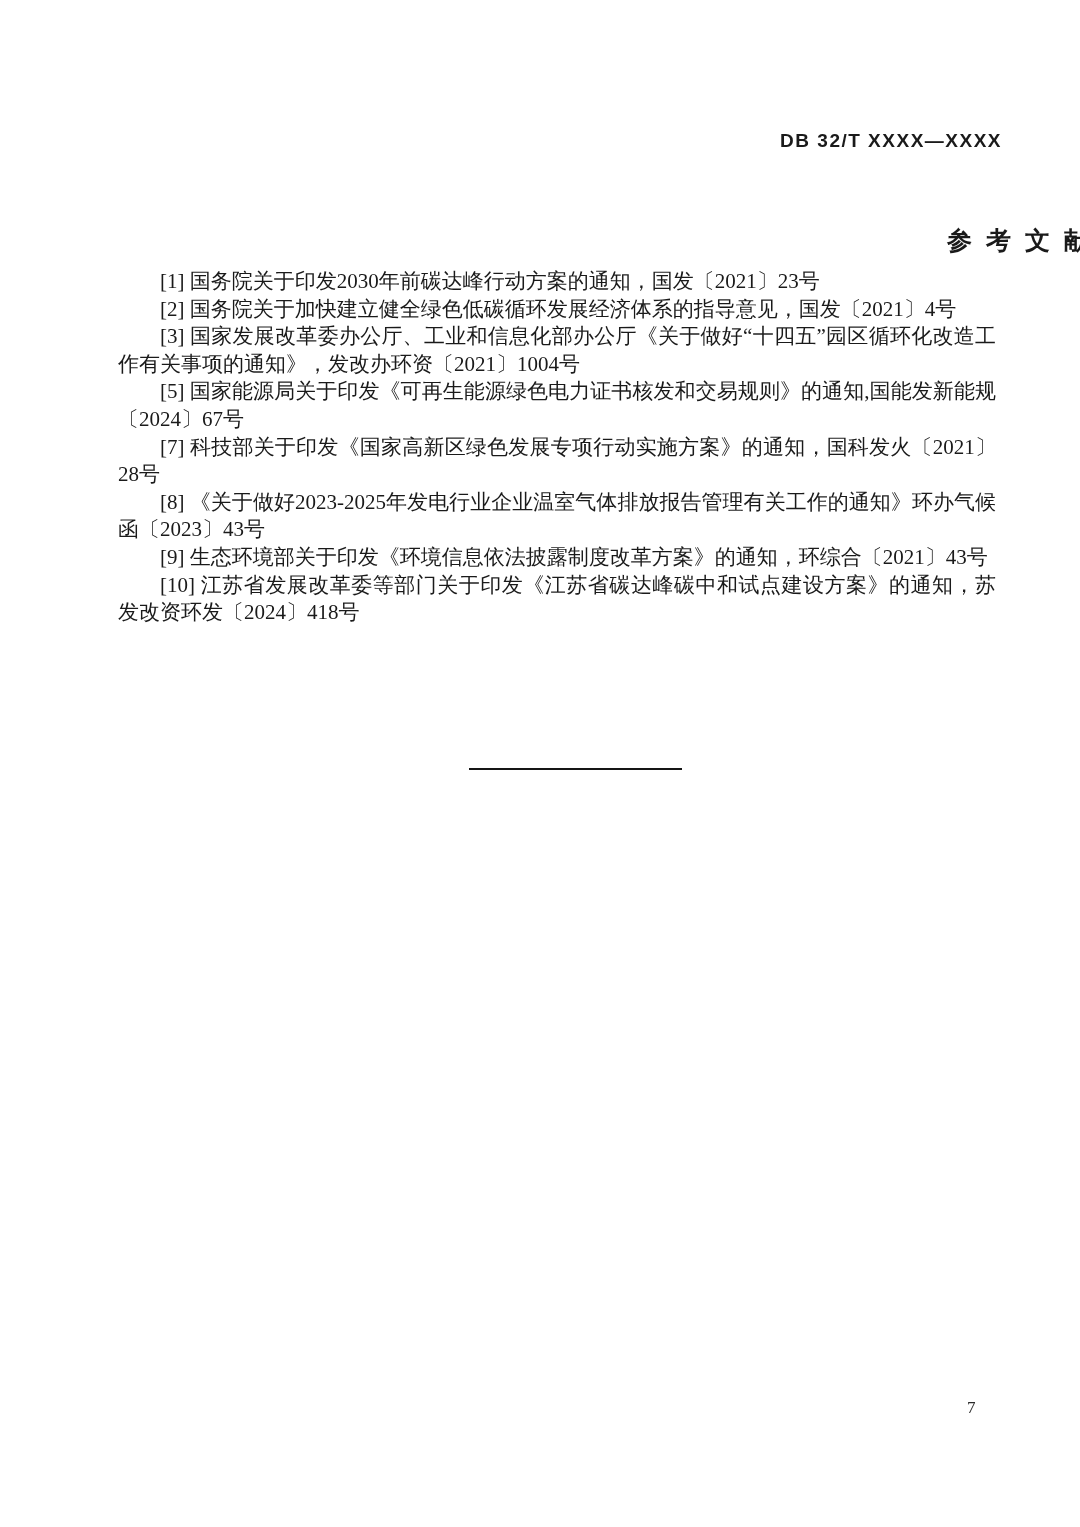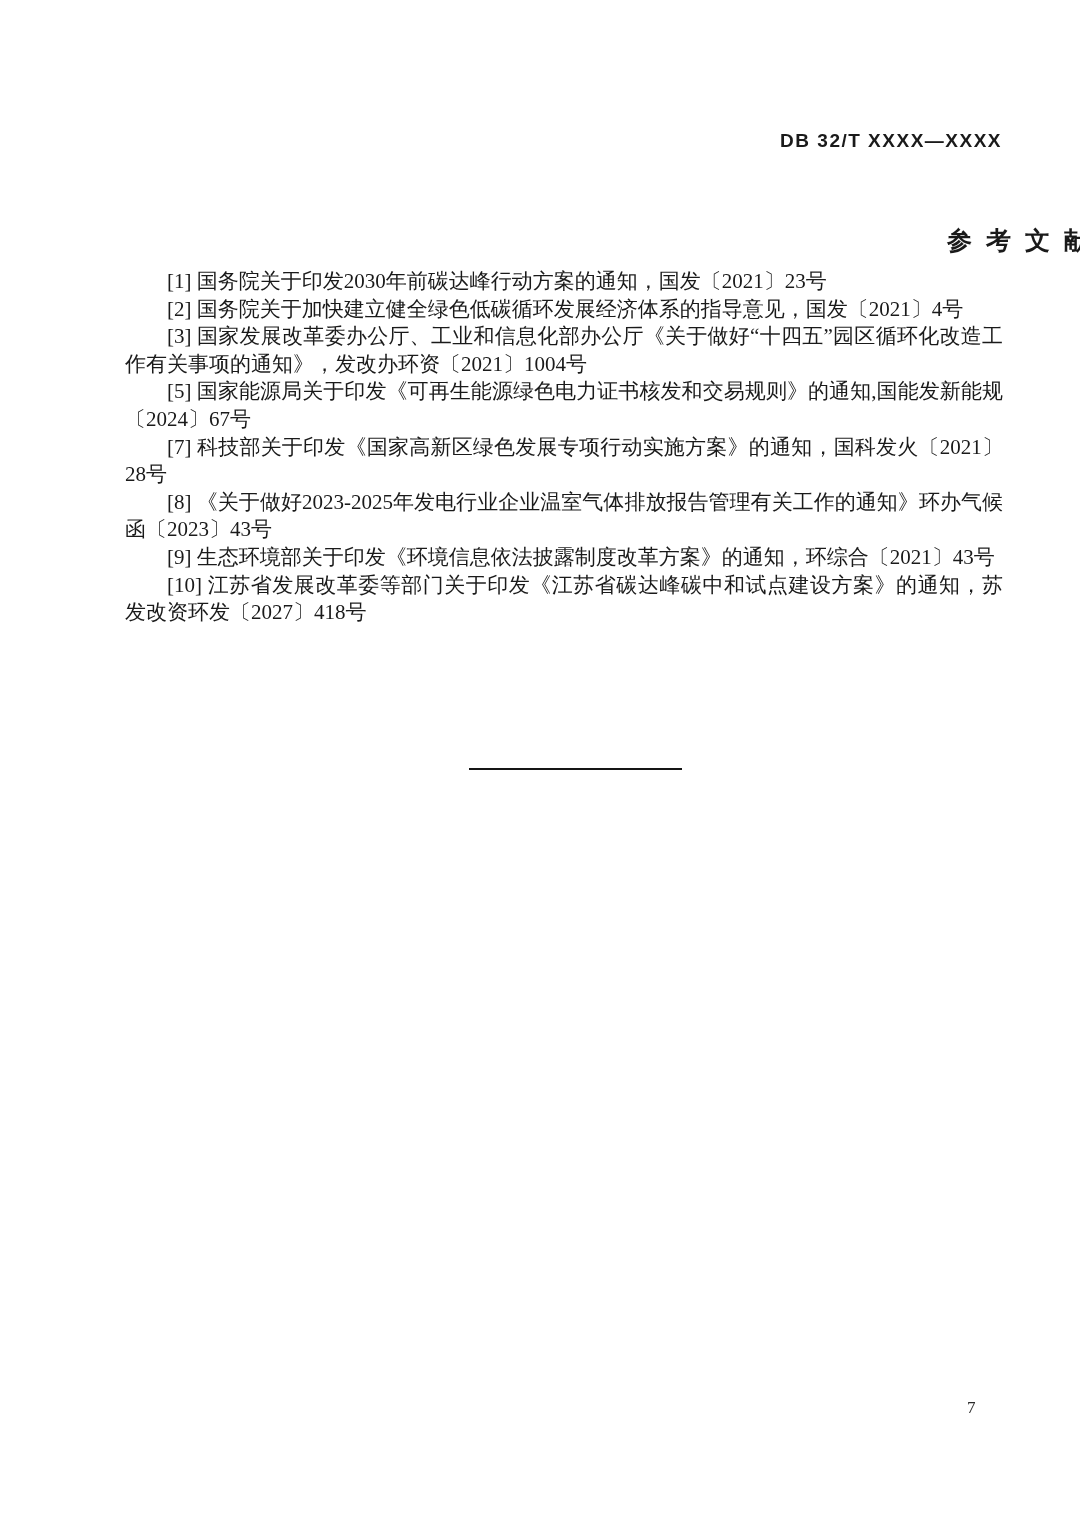--- a/index.html
+++ b/index.html
@@ -33,21 +33,21 @@
     text-align: right;
     font-family: "Liberation Sans", "DejaVu Sans", sans-serif;
     font-size: 25px;
     font-weight: bold;
     letter-spacing: 14px;
     color: #1a1a1a;
   }
   .refs {
     position: absolute;
     top: 268px;
-    left: 102px;
+    left: 95px;
     width: 878px;
     font-size: 21px;
     line-height: 27.6px;
     text-align: justify;
     color: #1a1a1a;
   }
   .refs p.ref {
     margin: 0;
     text-indent: 2em;
   }
@@ -77,20 +77,20 @@
   <h1 class="doc-title">参考文献</h1>
 
   <div class="refs">
     <p class="ref">[1] 国务院关于印发2030年前碳达峰行动方案的通知，国发〔2021〕23号</p>
     <p class="ref">[2] 国务院关于加快建立健全绿色低碳循环发展经济体系的指导意见，国发〔2021〕4号</p>
     <p class="ref">[3] 国家发展改革委办公厅、工业和信息化部办公厅《关于做好“十四五”园区循环化改造工作有关事项的通知》，发改办环资〔2021〕1004号</p>
     <p class="ref">[5] 国家能源局关于印发《可再生能源绿色电力证书核发和交易规则》的通知,国能发新能规〔2024〕67号</p>
     <p class="ref">[7] 科技部关于印发《国家高新区绿色发展专项行动实施方案》的通知，国科发火〔2021〕28号</p>
     <p class="ref">[8] 《关于做好2023-2025年发电行业企业温室气体排放报告管理有关工作的通知》环办气候函〔2023〕43号</p>
     <p class="ref">[9] 生态环境部关于印发《环境信息依法披露制度改革方案》的通知，环综合〔2021〕43号</p>
-    <p class="ref">[10] 江苏省发展改革委等部门关于印发《江苏省碳达峰碳中和试点建设方案》的通知，苏发改资环发〔2027〕418号</p>
+    <p class="ref">[10] 江苏省发展改革委等部门关于印发《江苏省碳达峰碳中和试点建设方案》的通知，苏发改资环发〔2024〕418号</p>
   </div>
 
   <div class="end-line"></div>
 
   <div class="page-number">7</div>
 
 </div>
 
 </body></html>

